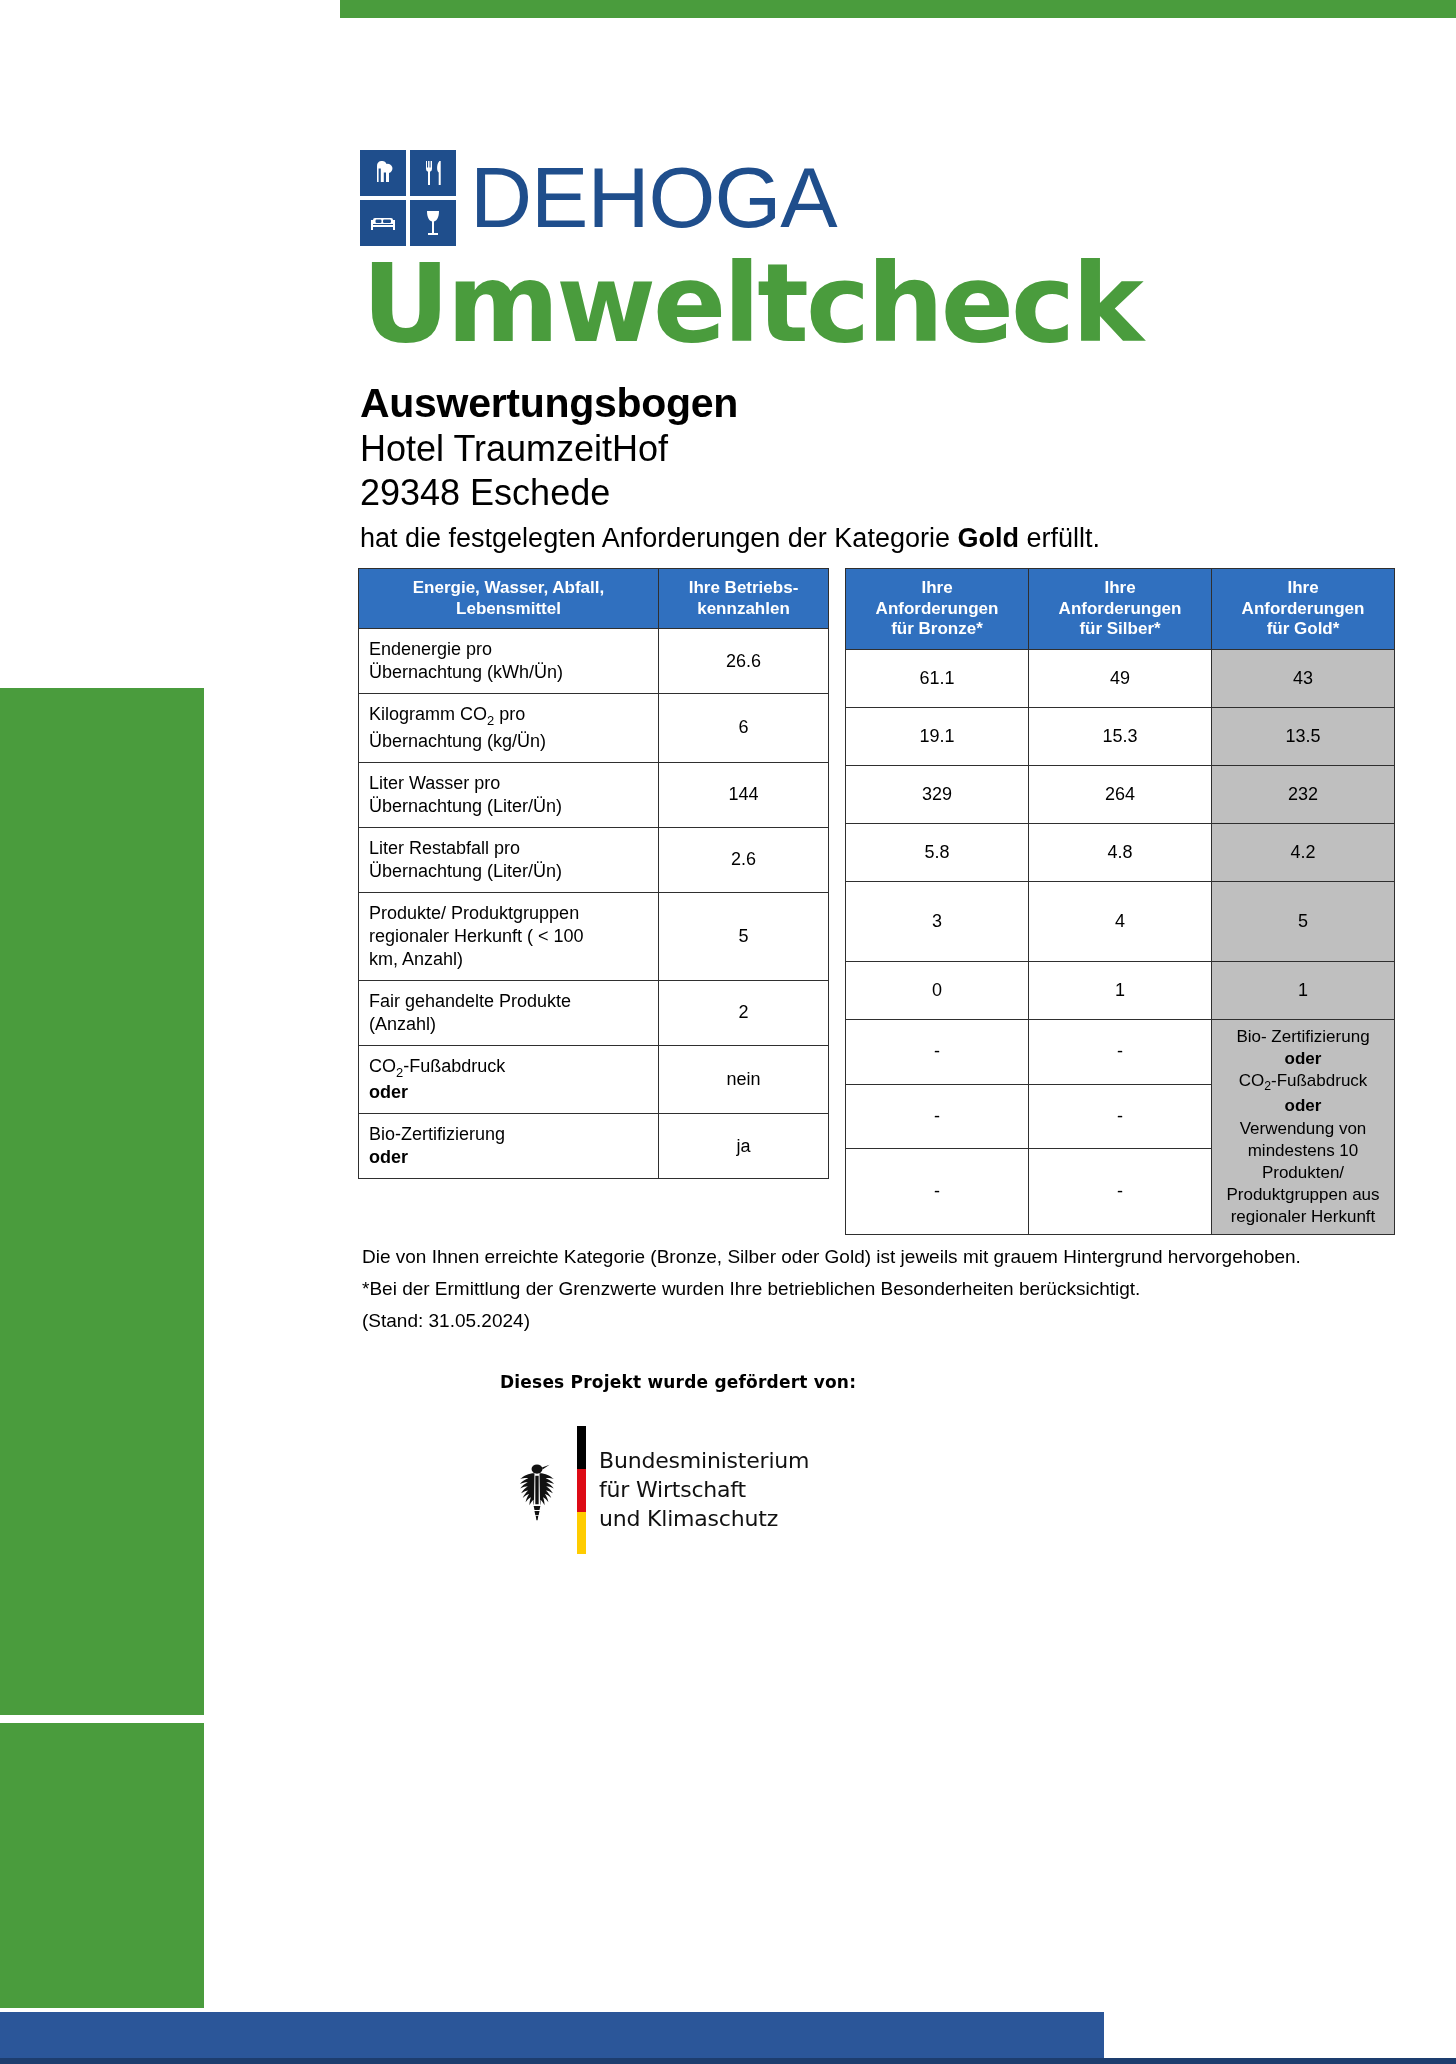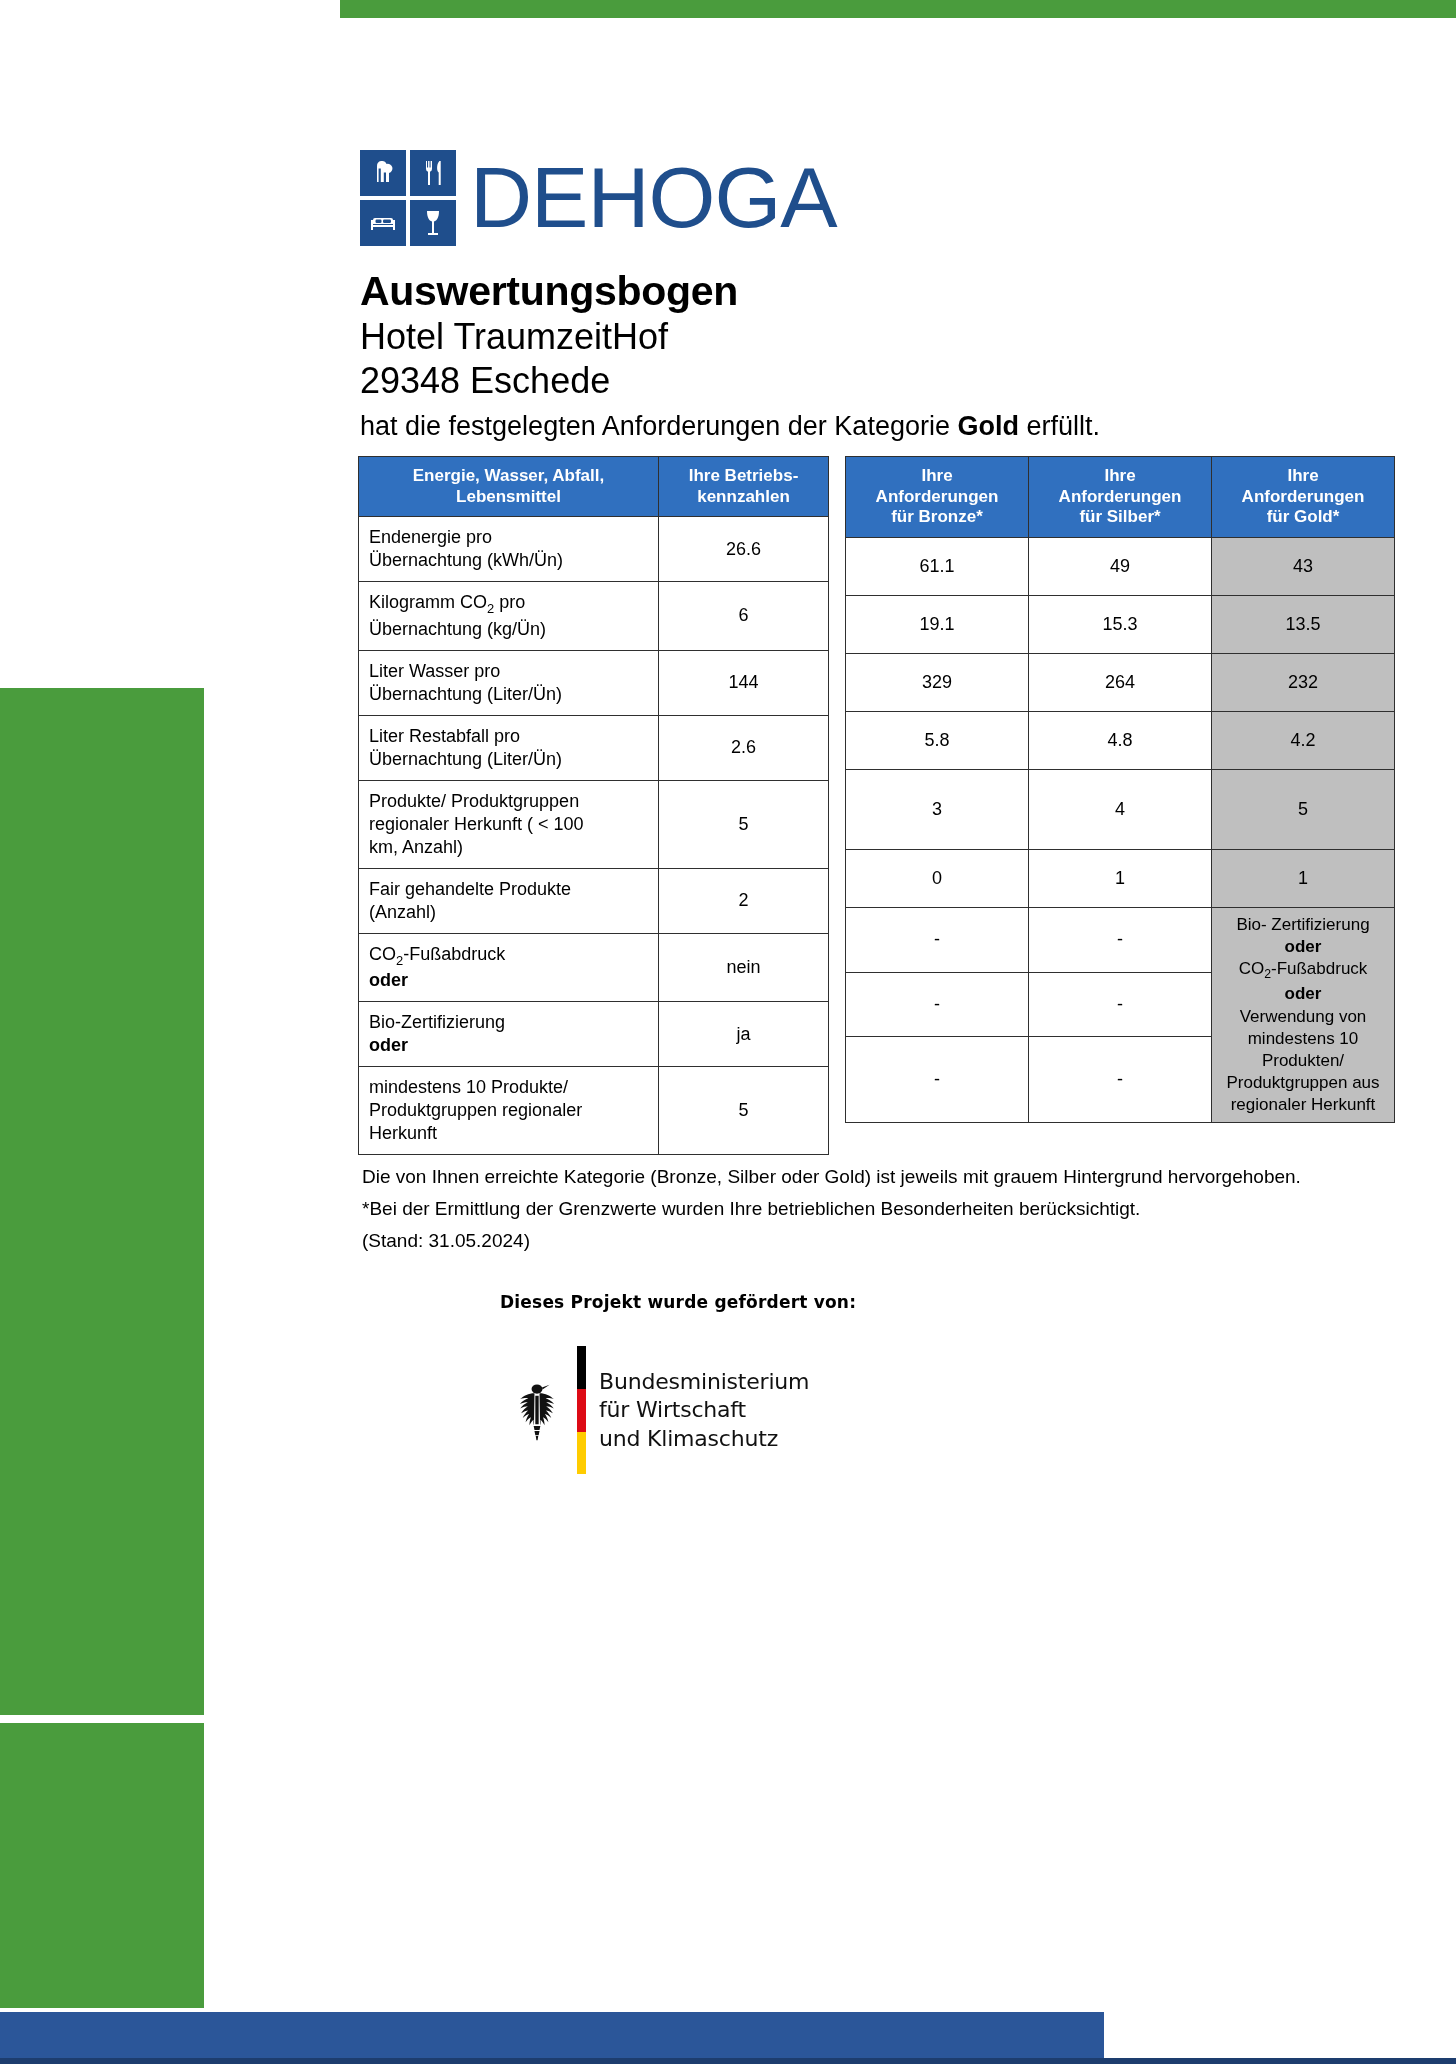--- a/index.html
+++ b/index.html
@@ -279,20 +279,21 @@
         </div>
         <div class="logo-cell">
           <svg width="34" height="34" viewBox="0 0 34 34" aria-hidden="true">
             <path d="M11 5h12c0 6.2-2 9.8-5 10.5V27h4v2h-10v-2h4V15.5C13 14.8 11 11.2 11 5z" fill="#ffffff"></path>
           </svg>
         </div>
       </div>
       <div class="logo-word">DEHOGA</div>
     </div>
 
+    <div class="umweltcheck">Umweltcheck</div>
 
     <div class="doc-title">Auswertungsbogen</div>
     <div class="company-name">Hotel TraumzeitHof</div>
     <div class="company-city">29348 Eschede</div>
     <div class="statement"><span>hat die festgelegten Anforderungen der Kategorie </span><b>Gold</b><span> erfüllt.</span></div>
 
     <div class="tables">
 
       <table class="tbl-left">
         <thead>
@@ -326,24 +327,20 @@
             <td class="lbl">Fair gehandelte Produkte<br>(Anzahl)</td>
             <td class="num">2</td>
           </tr>
           <tr class="r-grp">
             <td class="lbl">CO<sub>2</sub>-Fußabdruck<br><b>oder</b></td>
             <td class="num">nein</td>
           </tr>
           <tr class="r-grp">
             <td class="lbl"><span>Bio-Zertifizierung</span><br><b>oder</b></td>
             <td class="num">ja</td>
-          </tr>
-          <tr class="r-h3">
-            <td class="lbl">mindestens 10 Produkte/<br>Produktgruppen regionaler<br>Herkunft</td>
-            <td class="num">5</td>
           </tr>
         </tbody>
       </table>
 
       <table class="tbl-right">
         <thead>
           <tr>
             <th>Ihre<br>Anforderungen<br>für Bronze*</th>
             <th>Ihre<br>Anforderungen<br>für Silber*</th>
             <th>Ihre<br>Anforderungen<br>für Gold*</th>

